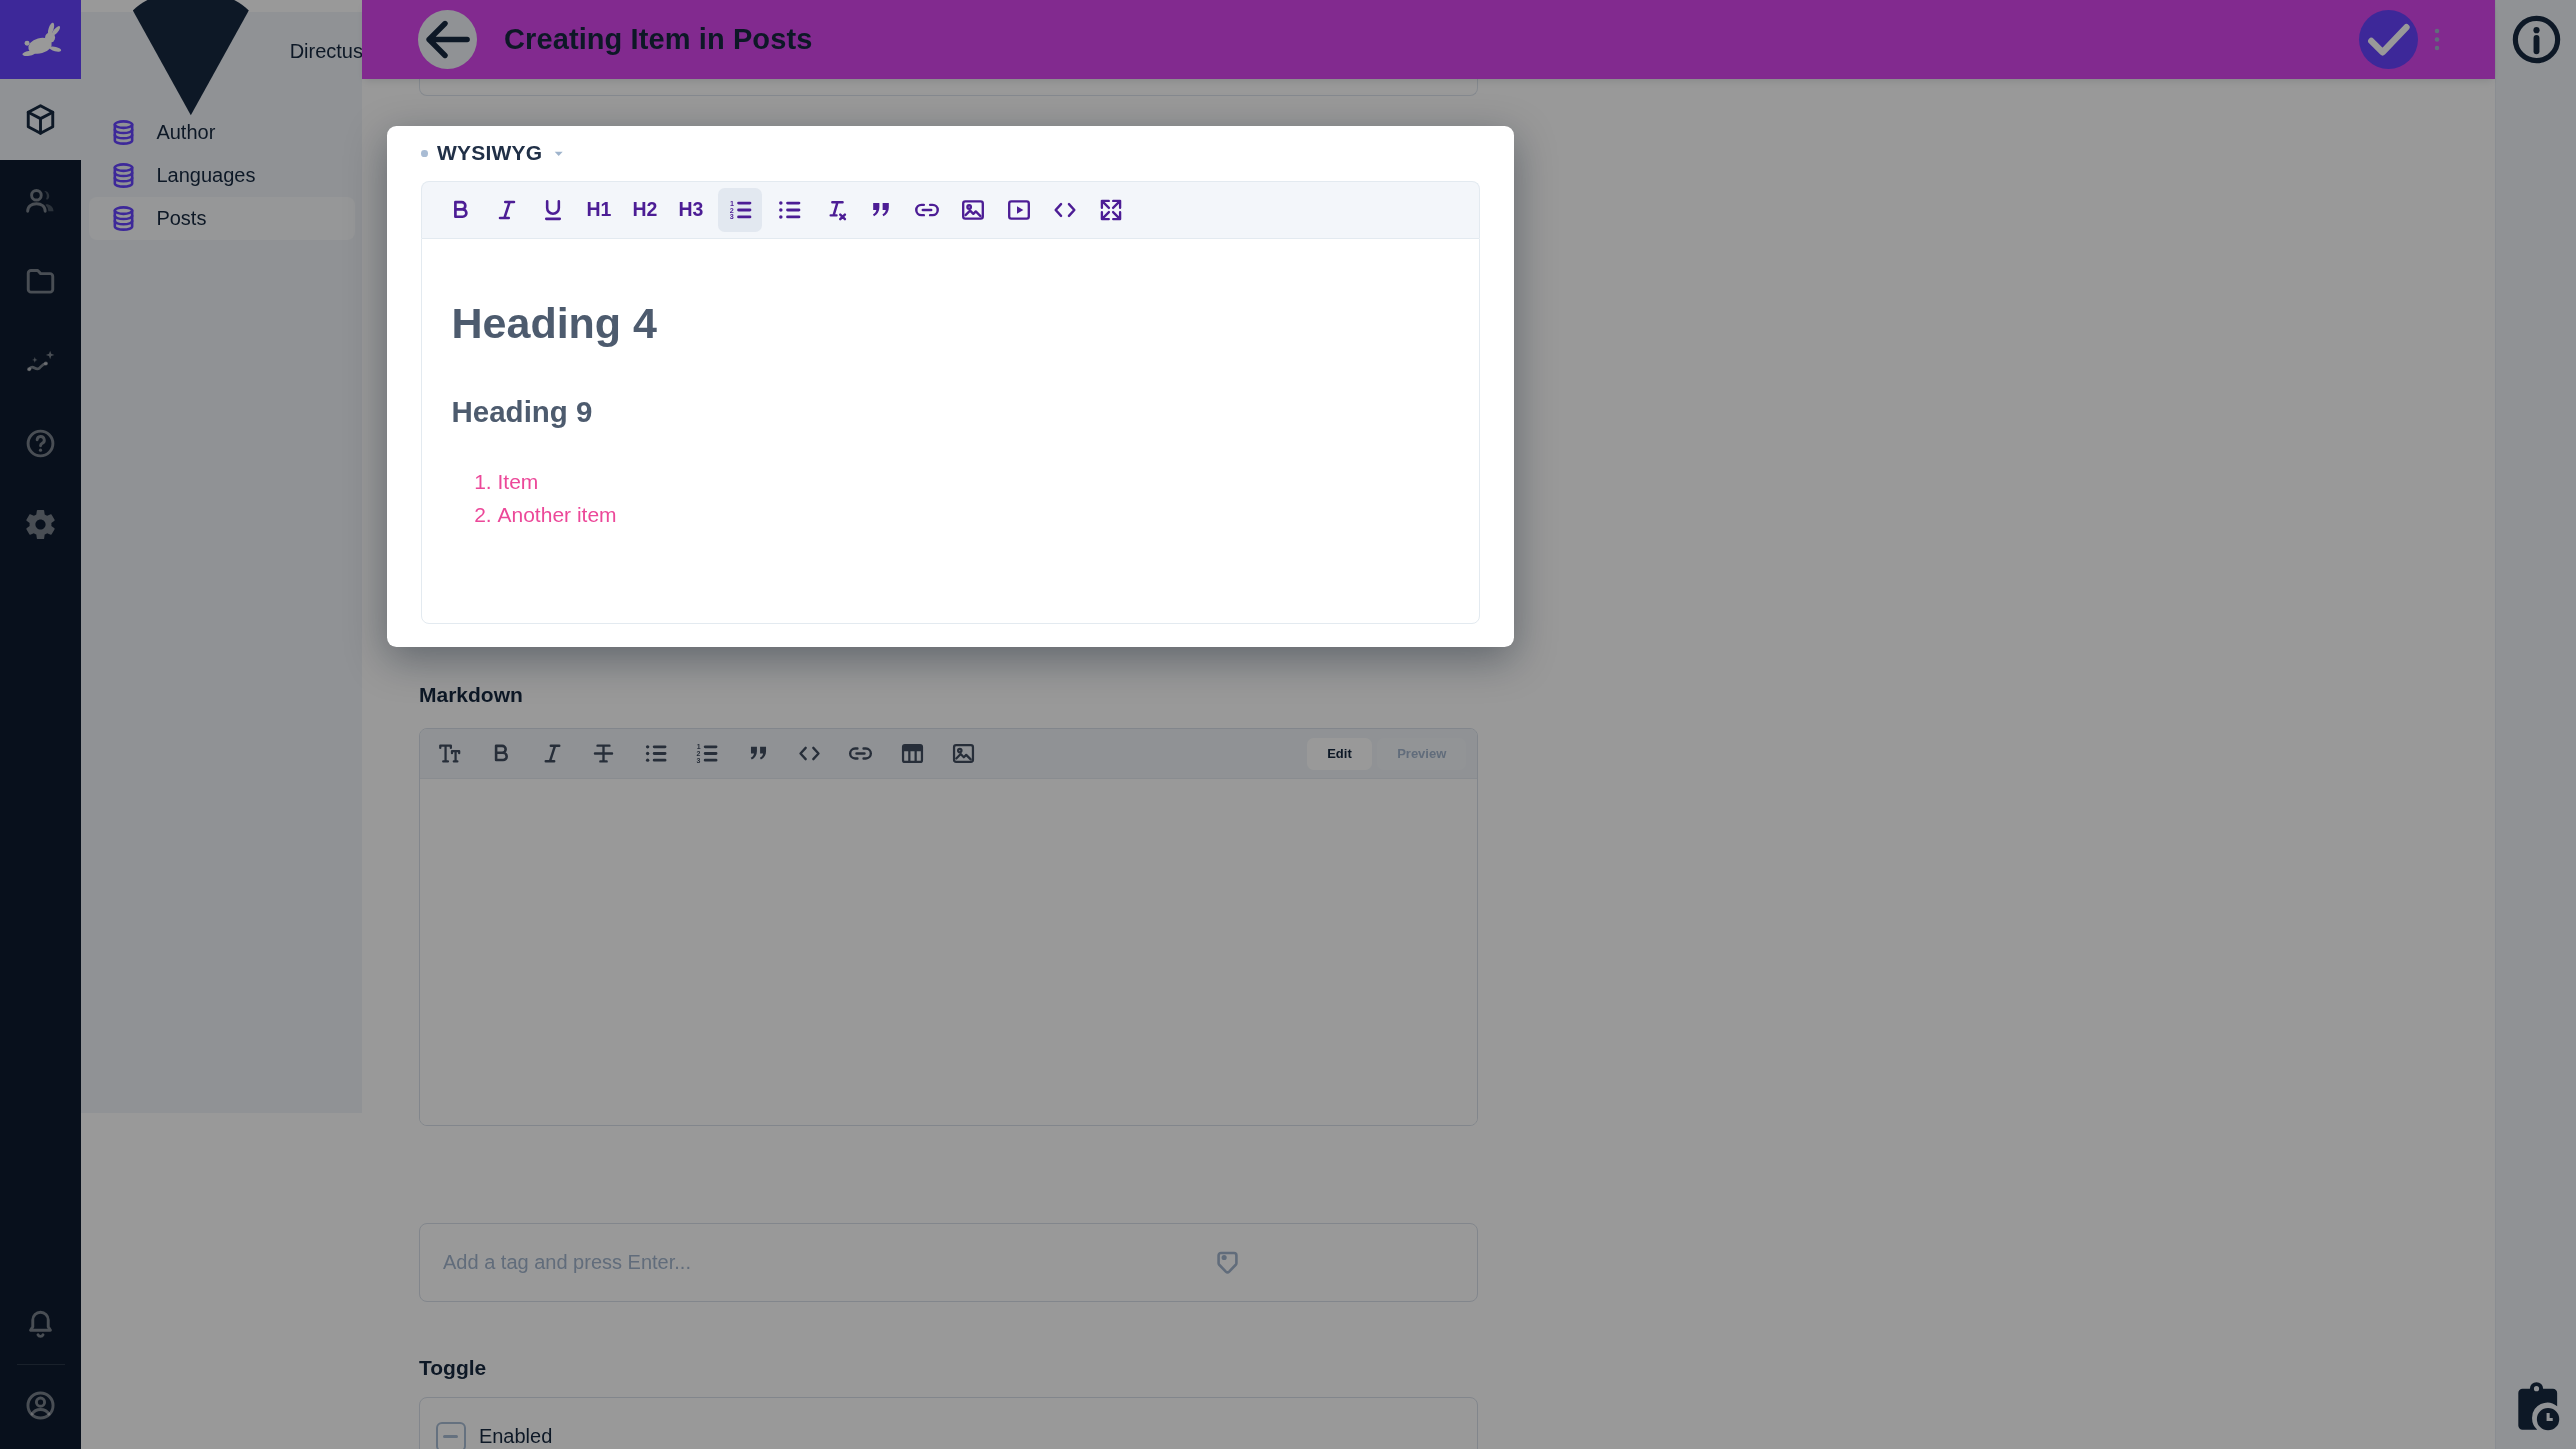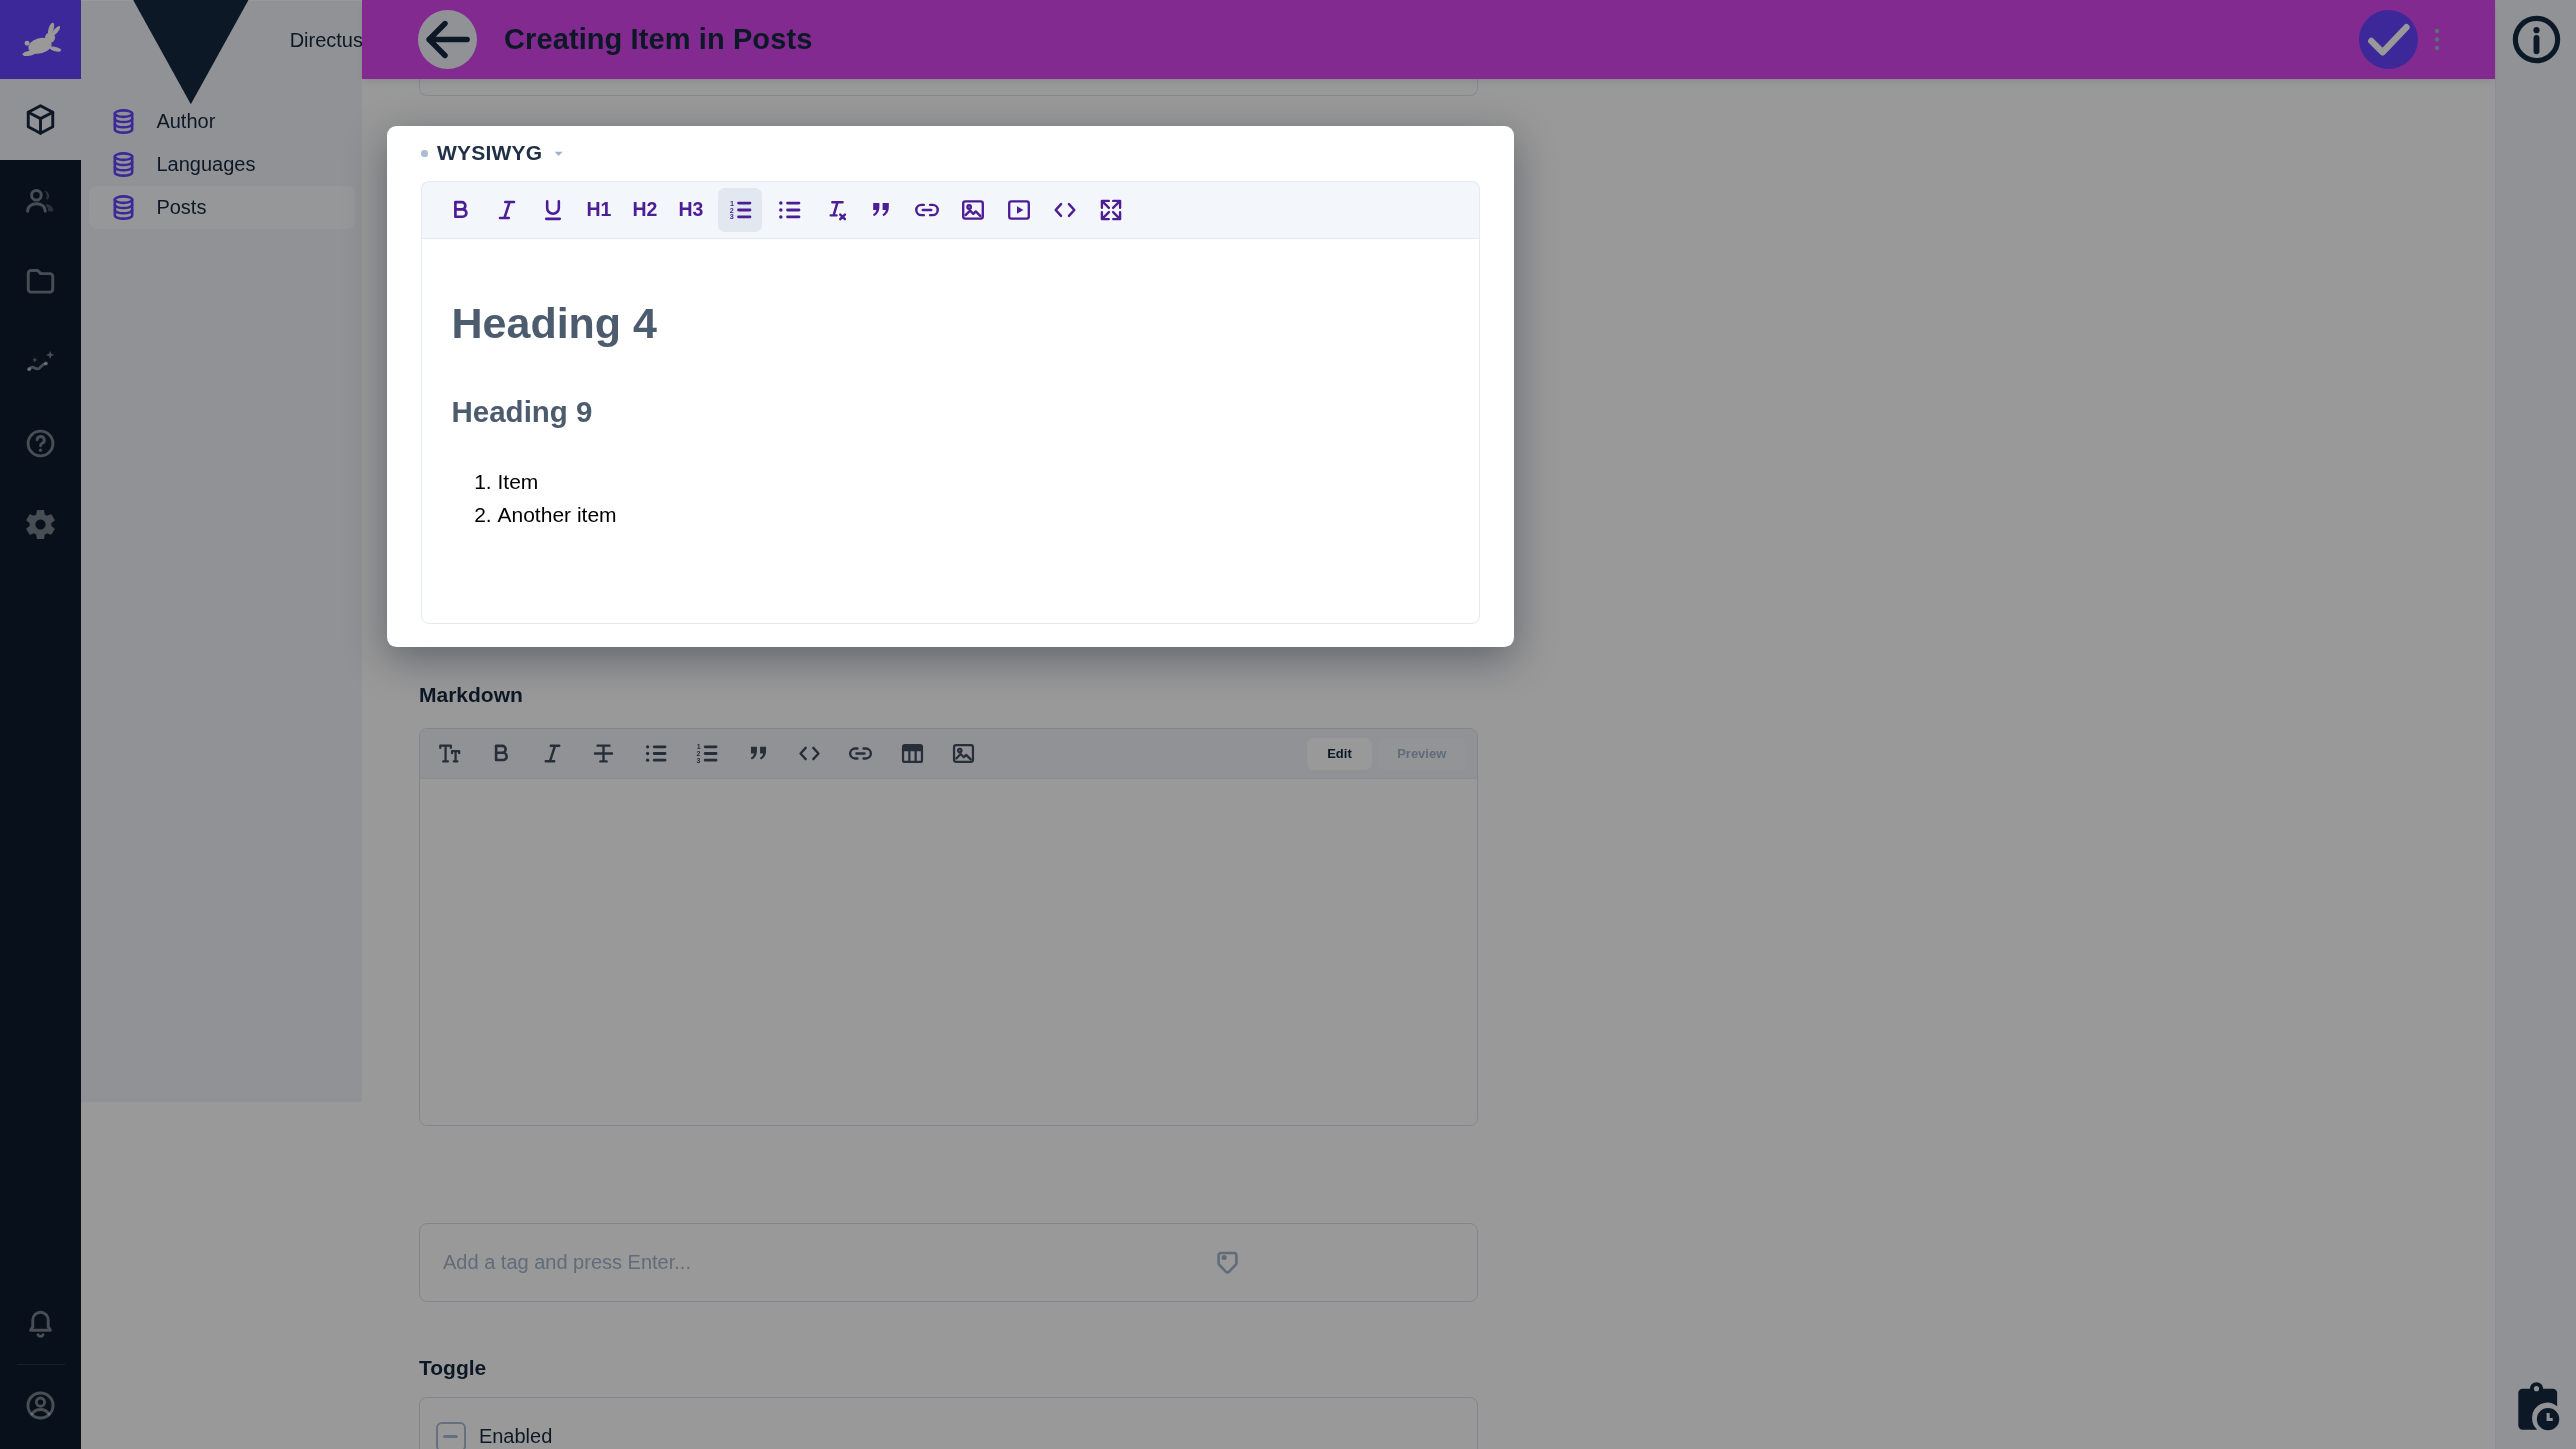--- a/index.html
+++ b/index.html
@@ -17,21 +17,21 @@
   .logo { width:81px; height:79px; background:#6644ff; display:flex; align-items:center; justify-content:center; cursor:pointer; border:none; }
   .logo svg { width:46px; height:46px; }
   .mod-item { width:81px; height:81px; display:flex; align-items:center; justify-content:center;
     color:rgba(255,255,255,.45); background:transparent; border:none; cursor:pointer; }
   .mod-item svg { width:35px; height:35px; }
   .mod-item.active { background:#f0f4f9; color:#172940; }
   .module-bottom { margin-top:auto; width:100%; display:flex; flex-direction:column; align-items:center; padding-bottom:2.7px; }
   .mod-divider { width:48px; height:1.3px; background:rgba(255,255,255,.12); }
 
   
-  .nav-sidebar { position:absolute; left:81px; top:1px; width:282px; height:1101px; background:#f0f4f9; z-index:1; }
+  .nav-sidebar { position:absolute; left:81px; top:12px; width:282px; height:1101px; background:#f0f4f9; z-index:1; }
   .project-header { height:79px; display:flex; align-items:center; padding-left:27px; gap:16px;
     font-size:20px; font-weight:500; color:#172940; }
   .project-header svg { width:32px; height:32px; color:#172940; }
   .nav-items { padding:20px 8px 0 8px; }
   .nav-item { height:43px; border-radius:8px; display:flex; align-items:center; gap:17.4px;
     padding-left:19px; font-size:20px; font-weight:500; color:#172940; cursor:pointer; }
   .nav-item.active { background:rgba(255,255,255,.68); }
   .nav-item svg { width:31px; height:31px; color:#6644ff; flex:none; }
 
   
@@ -109,21 +109,21 @@
     border-radius:8px 8px 0 0; display:flex; align-items:center; padding:0 20px; gap:8px; }
   .wys-btn { width:38px; height:38px; border:none; background:transparent; border-radius:6.7px; cursor:pointer;
     display:flex; align-items:center; justify-content:center; color:#4c1d95; flex:none;
     font-family:inherit; font-size:19.5px; font-weight:600; }
   .wys-btn svg { width:28px; height:28px; }
   .wys-btn.active { background:#e2e8f0; width:44px; height:44px; }
   .wys-editor { border:1.3px solid #e3eaf0; border-top:1.3px solid #e3eaf0; border-radius:0 0 8px 8px;
     height:386px; padding:38px 29.5px 0 29.5px; color:#4d5b6e; overflow:hidden; background:#fff; cursor:text; }
   .wys-editor h1 { font-size:43px; font-weight:700; margin-top:23px; line-height:47px; }
   .wys-editor h2 { font-size:29.5px; font-weight:700; margin-top:48px; line-height:34px; }
-  .wys-editor ol { margin-top:36px; padding-left:46px; font-size:21px; line-height:33px; color:#000000; }
+  .wys-editor ol { margin-top:36px; padding-left:46px; font-size:21px; line-height:33px; color:#ec4899; }
 </style>
 </head>
 <body>
 
 <div class="screen">
 
   <aside class="module-bar">
     <button class="logo">
       <svg viewBox="0 0 48 48">
         <g fill="#ffffff">

